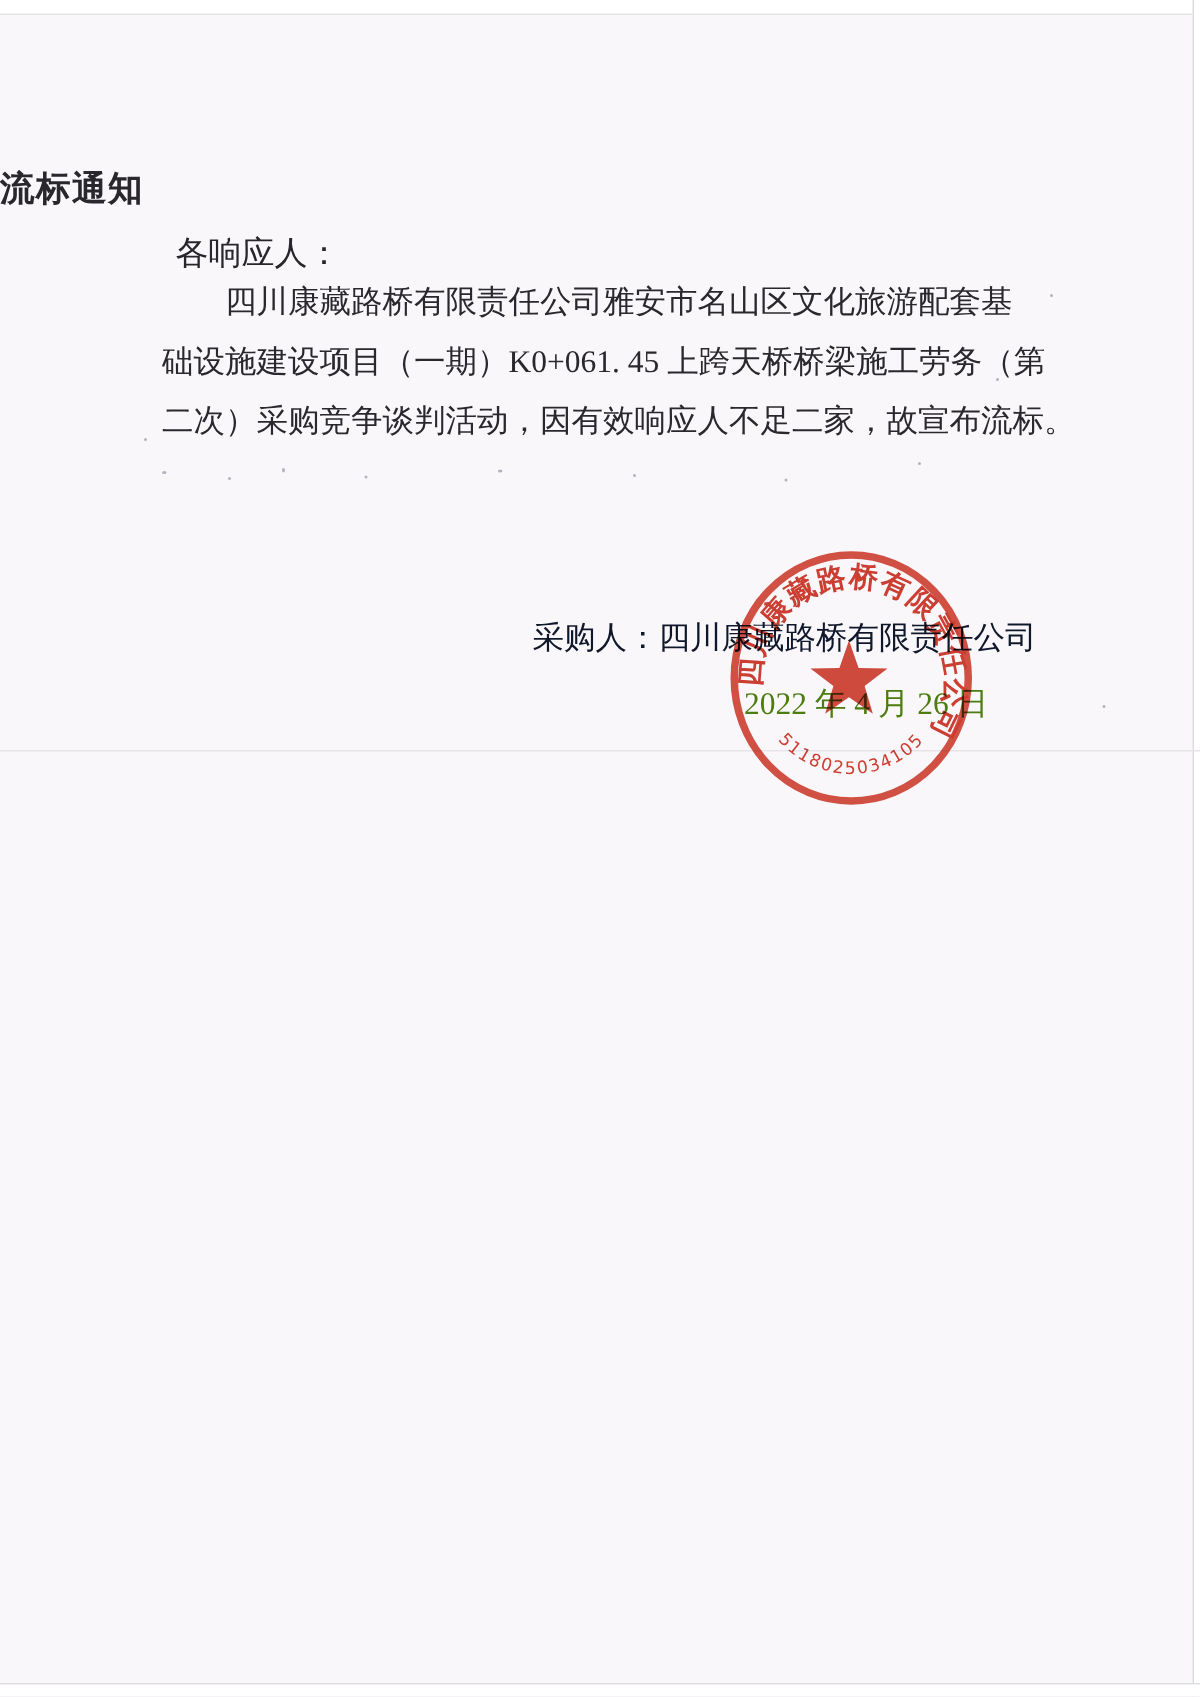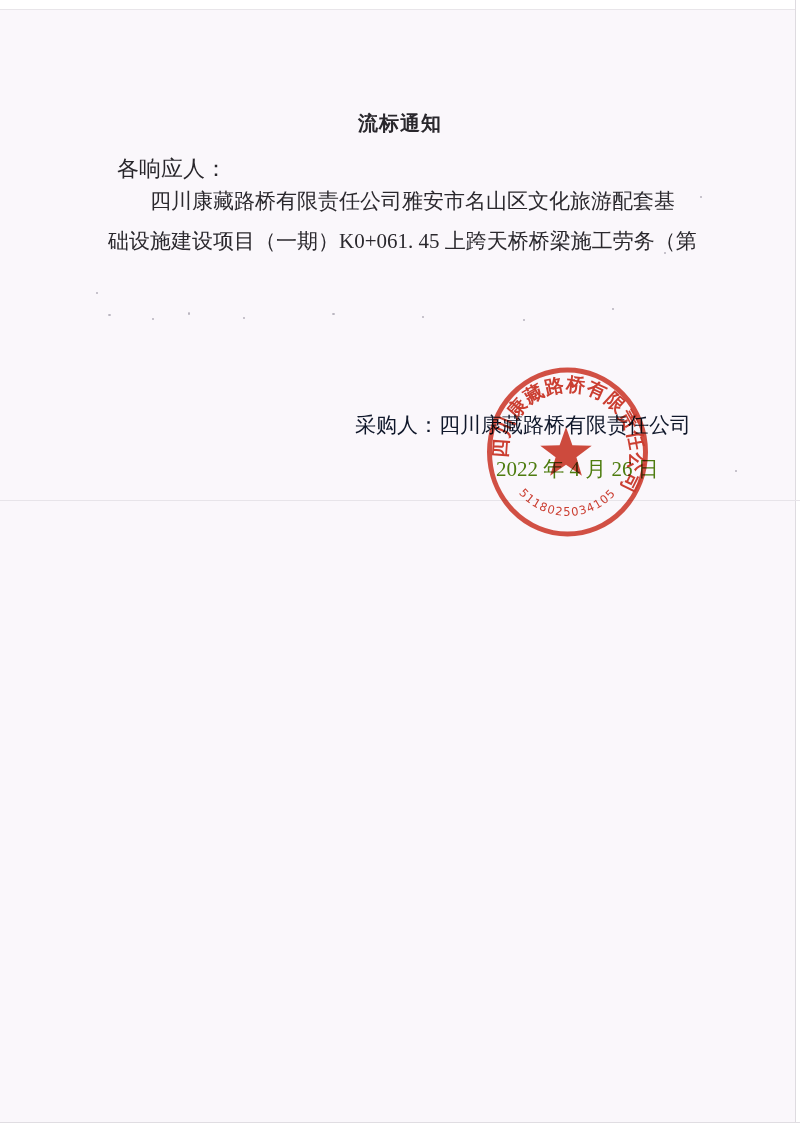--- a/index.html
+++ b/index.html
@@ -13,21 +13,21 @@
     background:#faf7fb;color:#26242a;isolation:isolate;
   }
   
   .edge-top{position:absolute;left:0;top:0;width:800px;height:9px;background:#ffffff;border-bottom:1px solid #e8e5e9;}
   .edge-right{position:absolute;right:0;top:0;width:4px;height:1131px;background:#ffffff;border-left:1px solid #dedbe0;}
   .edge-bottom{position:absolute;left:0;bottom:0;width:800px;height:8px;background:#ffffff;border-top:1px solid #e0dde2;}
   .scan-line{position:absolute;left:0;top:500px;width:800px;height:1px;background:#e7e4e9;}
 
   .notice-title{
     position:absolute;left:0;top:110px;width:800px;
-    text-align:center;font-size:20px;font-weight:bold;
+    font-size:23px;font-weight:bold;
     color:#29272c;letter-spacing:1px;
   }
   .salutation{
     position:absolute;left:117px;top:154px;
     font-size:22px;font-weight:normal;color:#28262b;
   }
   .body-par{
     position:absolute;left:108px;top:182px;width:600px;
     font-size:21px;color:#2a282d;
   }
@@ -61,20 +61,21 @@
   <div class="edge-bottom"></div>
   <div class="scan-line"></div>
 
   <div class="notice-title">流标通知</div>
 
   <div class="salutation">各响应人：</div>
 
   <div class="body-par">
     <div class="body-line indent">四川康藏路桥有限责任公司雅安市名山区文化旅游配套基</div>
     <div class="body-line">础设施建设项目（一期）K0+061. 45 上跨天桥桥梁施工劳务（第</div>
+    <div class="body-line">二次）采购竞争谈判活动，因有效响应人不足二家，故宣布流标。</div>
   </div>
 
   <div class="purchaser-line"><span>采购人：</span><span>四川康藏路桥有限责任公司</span></div>
 
   <div class="date-line">2022 年 4 月 26 日</div>
 
   <svg class="seal" width="182" height="187" viewBox="478 359 182 187" xmlns="http://www.w3.org/2000/svg">
     <defs>
       <path id="sealTopArc" d="M 505,456 A 62,62 0 1 1 618,487" fill="none"></path>
       <path id="sealBottomArc" d="M 516.5,492.1 A 64,64 0 0 0 614.5,492.1" fill="none"></path>

